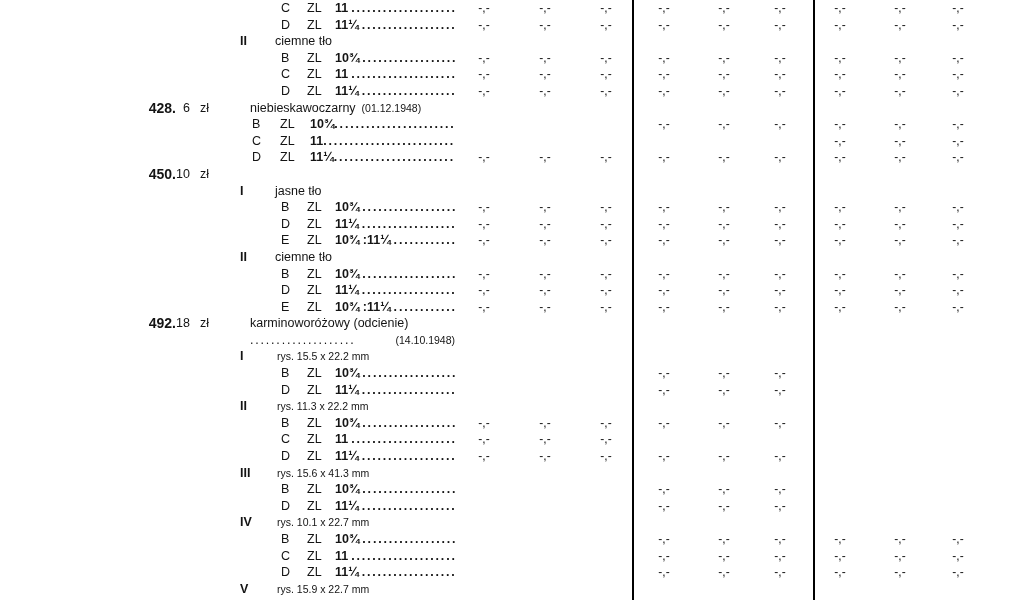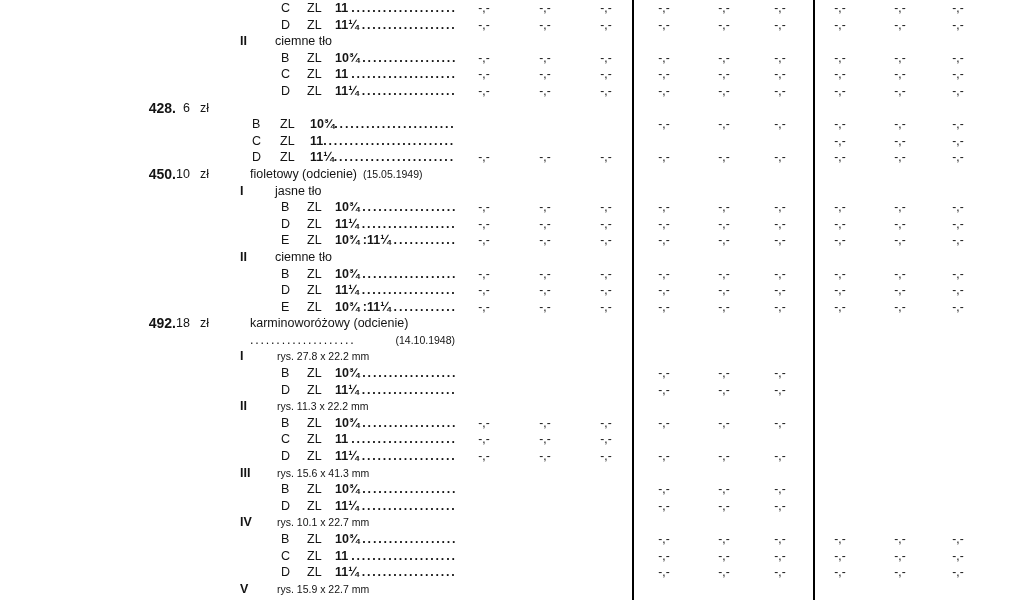--- a/index.html
+++ b/index.html
@@ -140,20 +140,21 @@
         <span class="val v4">-,-</span>
         <span class="val v5">-,-</span>
         <span class="val v6">-,-</span>
         <span class="val v7">-,-</span>
         <span class="val v8">-,-</span>
       </div>
       <div class="row">
         <span class="catnum">428.</span>
         <span class="denom">6</span>
         <span class="cur">zł</span>
+        <span class="desc">niebieskawoczarny<span class="small">(01.12.1948)</span></span>
       </div>
       <div class="row ind1">
         <span class="letter">B</span>
         <span class="zl">ZL</span>
         <span class="leader">
           <span class="size">10¾</span>
           <span class="dots">....................................................................................................</span>
         </span>
         <span class="val v3">-,-</span>
         <span class="val v4">-,-</span>
@@ -187,21 +188,20 @@
         <span class="val v4">-,-</span>
         <span class="val v5">-,-</span>
         <span class="val v6">-,-</span>
         <span class="val v7">-,-</span>
         <span class="val v8">-,-</span>
       </div>
       <div class="row">
         <span class="catnum">450.</span>
         <span class="denom">10</span>
         <span class="cur">zł</span>
-        <span class="desc">fioletowy (odcienie)<span class="small">(15.05.1949)</span></span>
       </div>
       <div class="row">
         <span class="roman">I</span>
         <span class="seclabel">jasne tło</span>
       </div>
       <div class="row ind2">
         <span class="letter">B</span>
         <span class="zl">ZL</span>
         <span class="leader">
           <span class="size">10¾</span>
@@ -313,21 +313,21 @@
         <span class="desc">karminoworóżowy (odcienie)</span>
       </div>
       <div class="row">
         <span class="dotlead">
           <span class="dots">....................................................................................................</span>
           <span class="small">(14.10.1948)</span>
         </span>
       </div>
       <div class="row">
         <span class="roman">I</span>
-        <span class="ryslabel">rys. 27.8 x 22.2 mm</span>
+        <span class="ryslabel">rys. 15.5 x 22.2 mm</span>
       </div>
       <div class="row ind2">
         <span class="letter">B</span>
         <span class="zl">ZL</span>
         <span class="leader">
           <span class="size">10¾</span>
           <span class="dots">....................................................................................................</span>
         </span>
         <span class="val v3">-,-</span>
         <span class="val v4">-,-</span>

